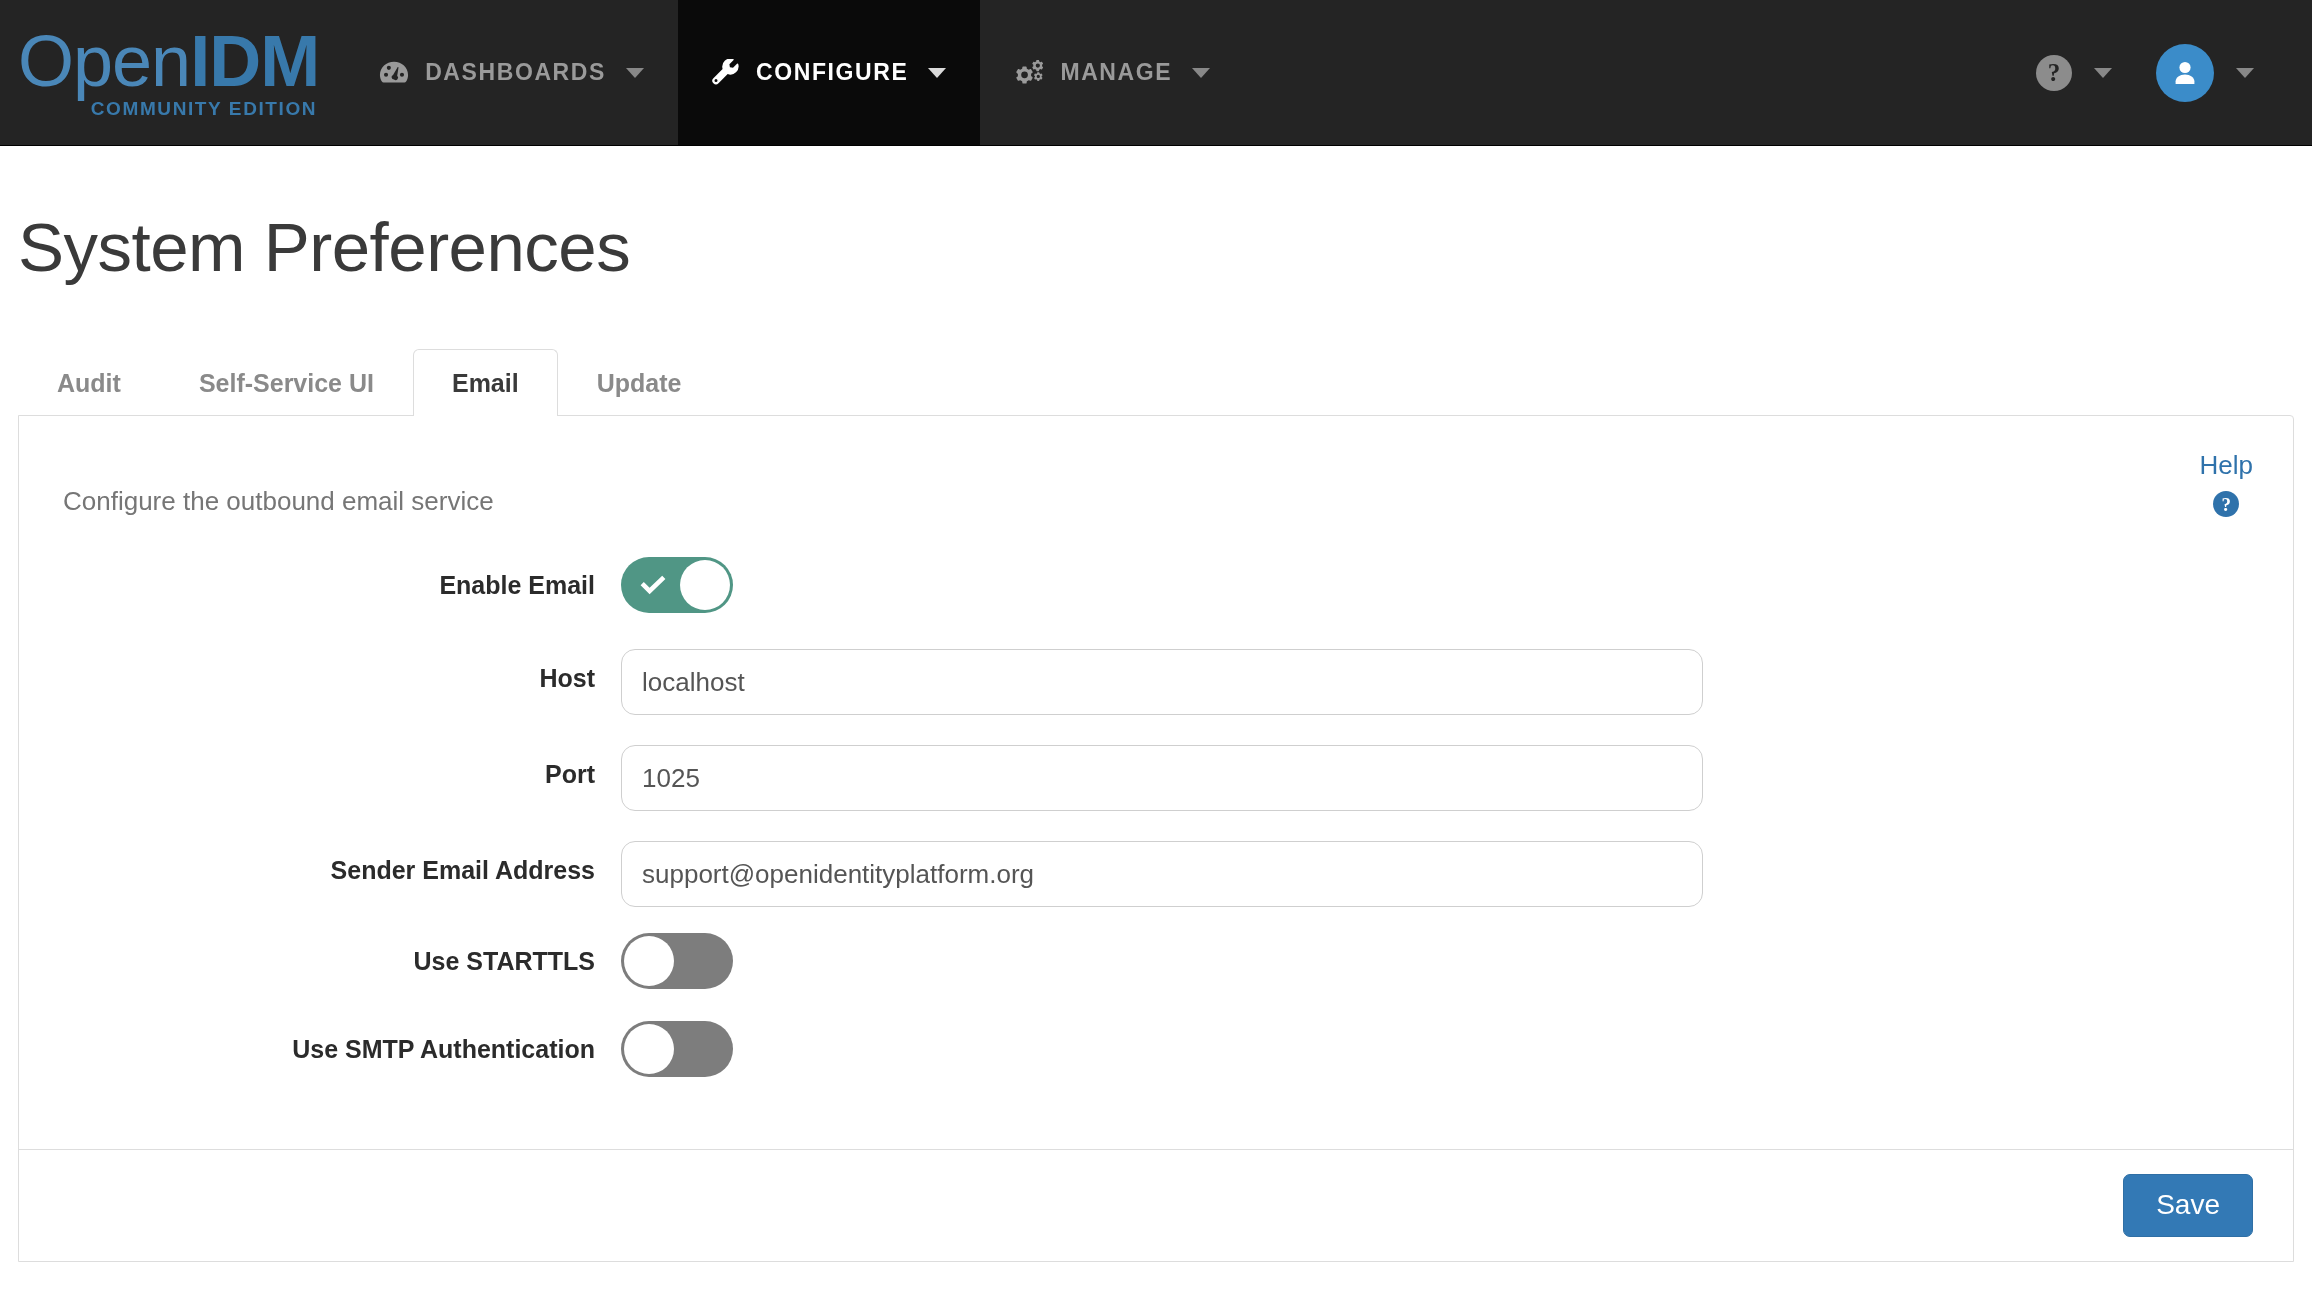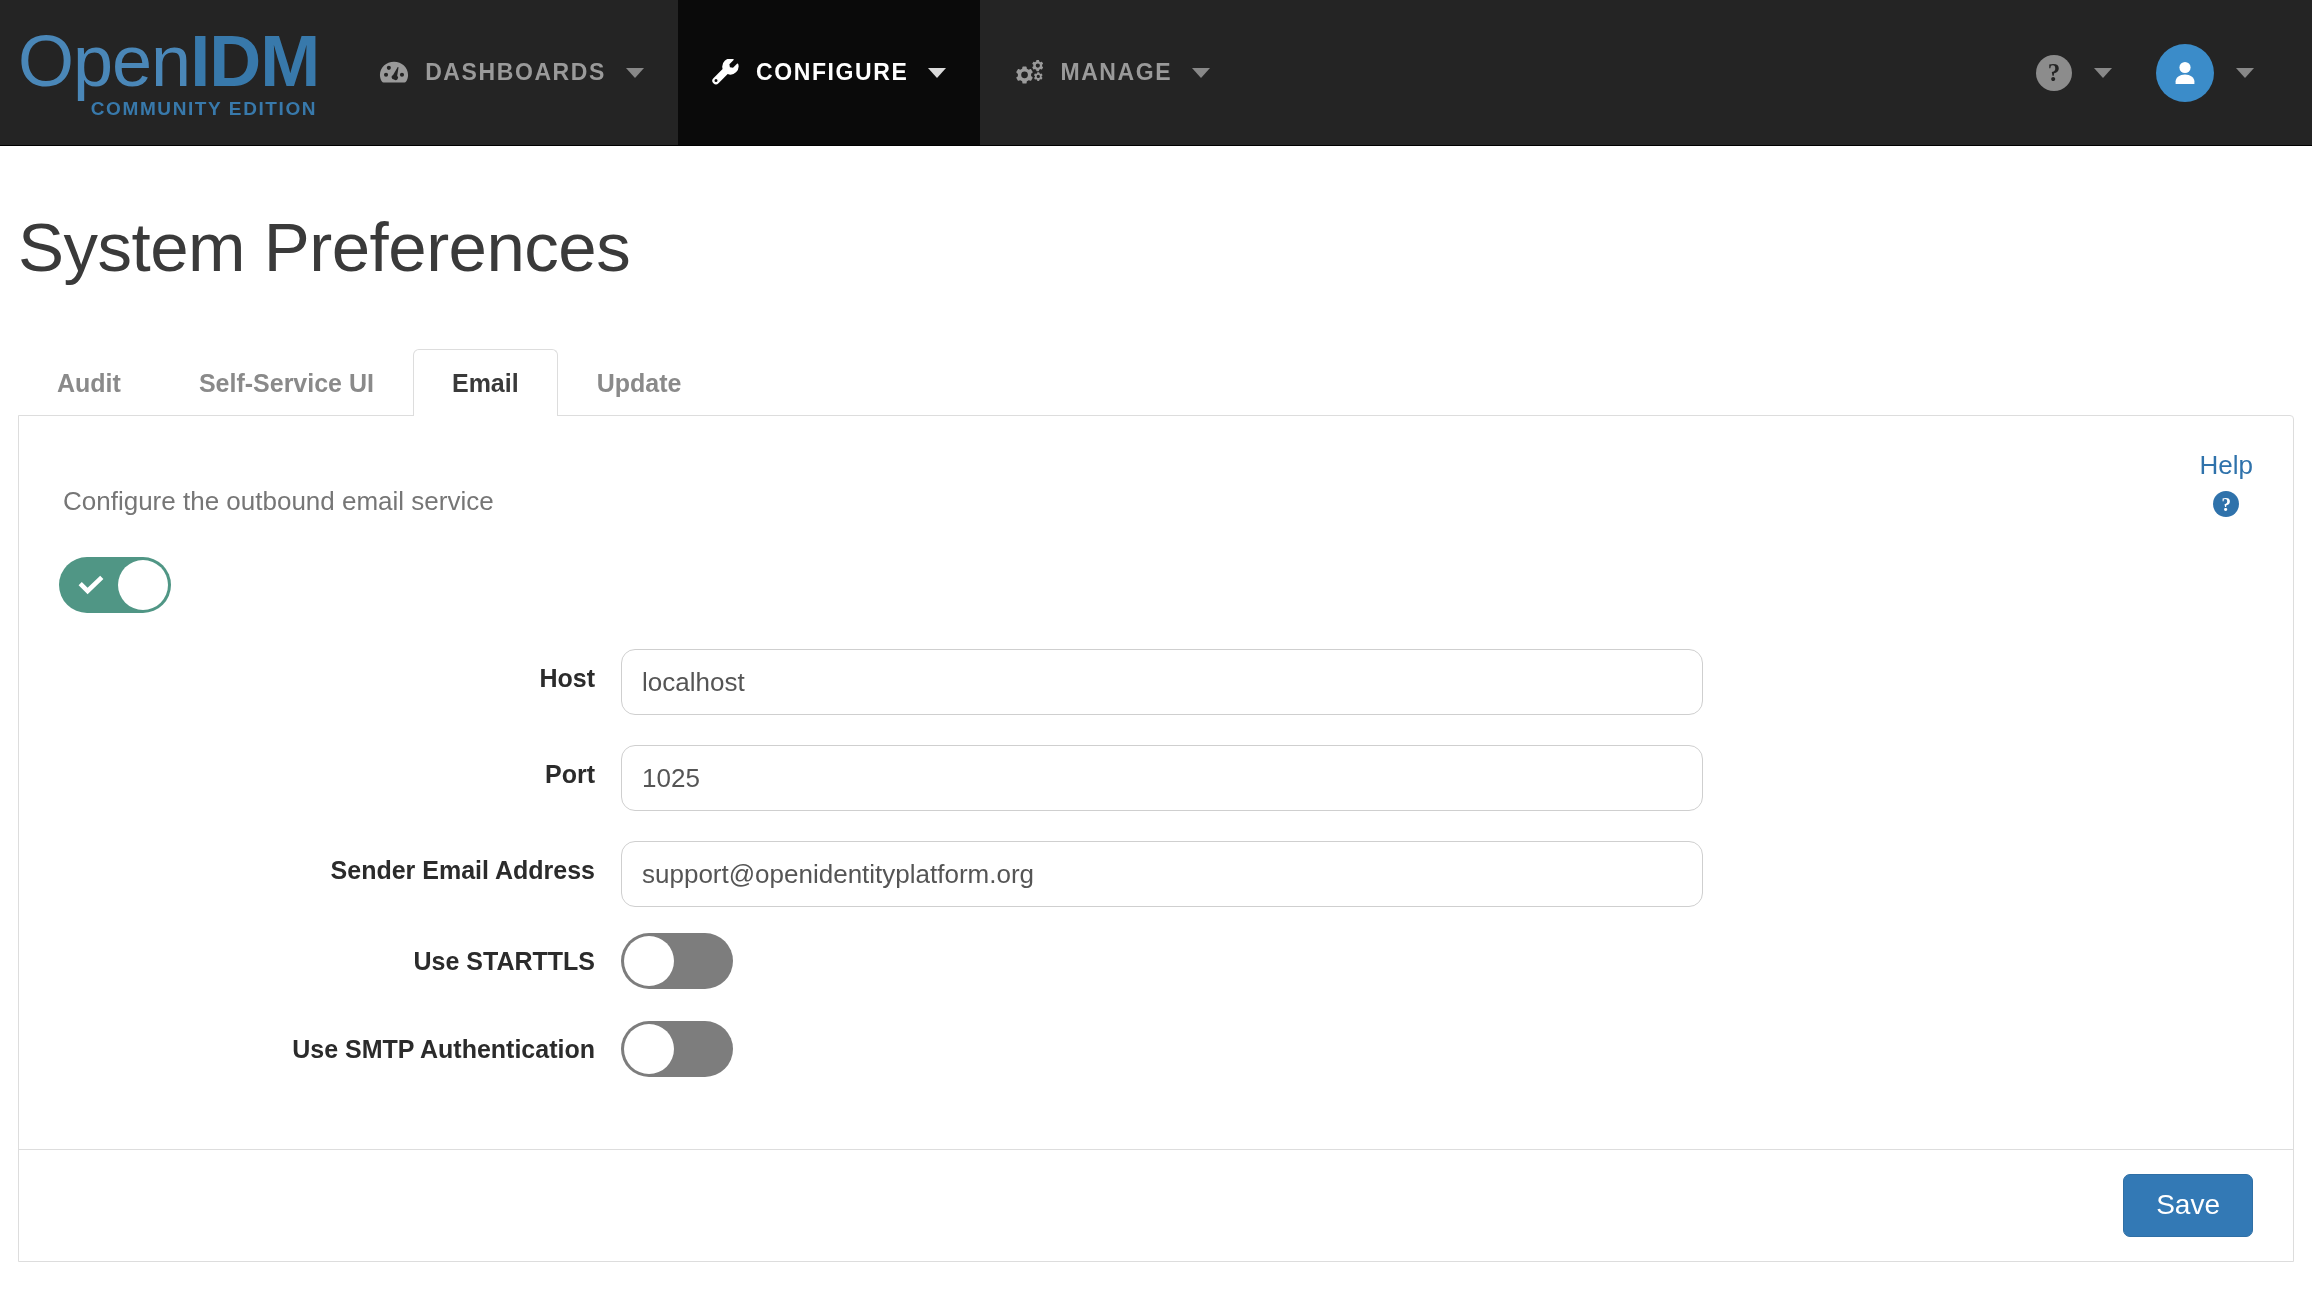--- a/index.html
+++ b/index.html
@@ -374,20 +374,21 @@
         <div class="card-subtitle">Configure the outbound email service</div>
         <div class="help-link">
           <span>Help</span>
           <span class="help-link-icon">?</span>
         </div>
       </div>
 
       <div class="form">
 
         <div class="form-row toggle-row">
+          <div class="form-label">Enable Email</div>
           <div class="form-control">
             <span class="switch on">
               <span class="tick">
                 <svg width="26" height="20" viewBox="0 0 26 20">
                     <path fill="#ffffff" d="M9.6 19.2L.6 10.2l3.2-3.2 5.8 5.8L22.2.8l3.2 3.2z"></path>
                   </svg>
               </span>
               <span class="knob"></span>
             </span>
           </div>

